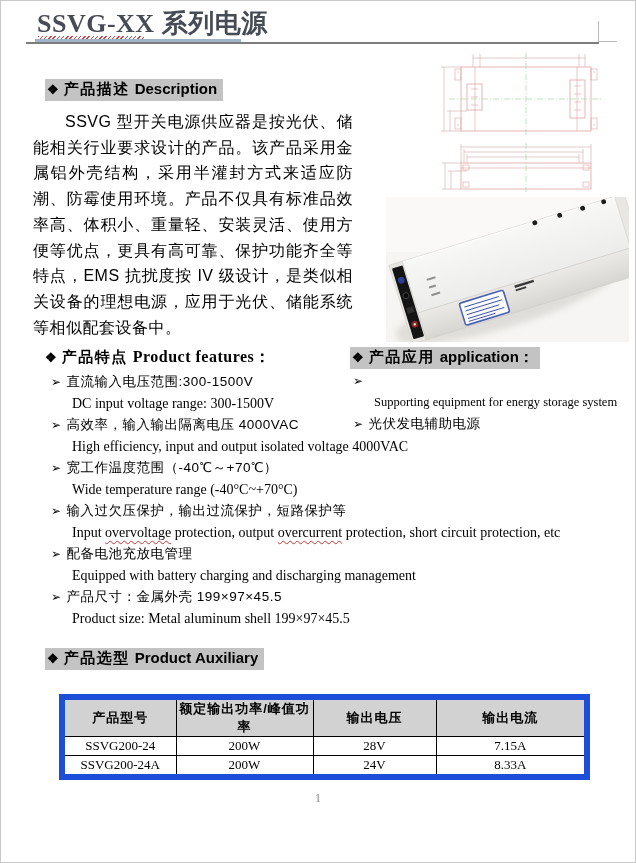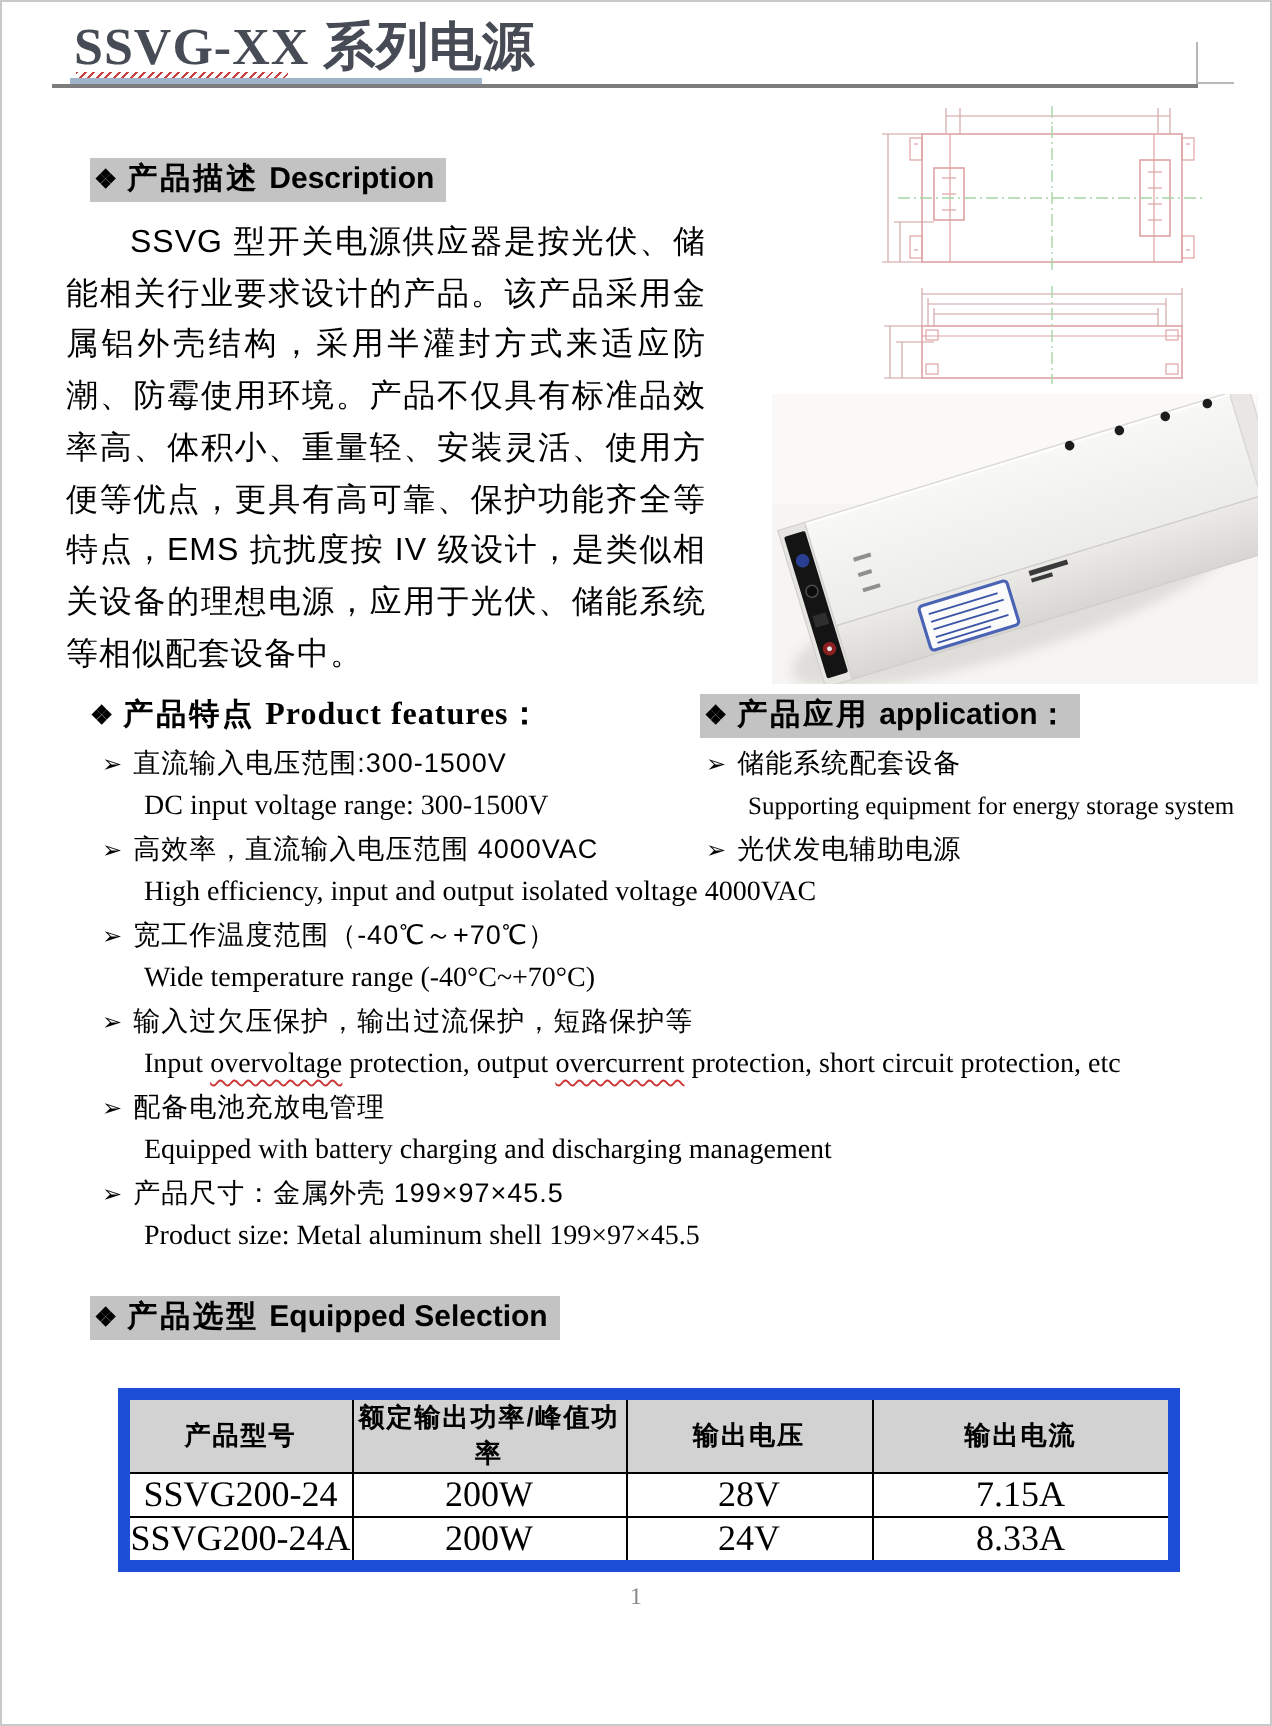--- a/index.html
+++ b/index.html
@@ -49,21 +49,21 @@
   .li-en.narrow { max-width:252px; }
   .sq {
     text-decoration:underline; text-decoration-style:wavy;
     text-decoration-color:#cc3333; text-decoration-thickness:1px; text-underline-offset:3px;
   }
 
   
   .sel-table { position:absolute; left:58px; top:693px; border-collapse:collapse; border:6px solid #1d4ed8; }
   .sel-table th, .sel-table td { border:1px solid #000; text-align:center; padding:0; }
   .sel-table th { background:#d2d2d2; font-size:13px; height:21px; font-weight:bold; letter-spacing:1px; }
-  .sel-table td { font-family:"Liberation Serif", serif; font-size:18px; height:18px; }
+  .sel-table td { font-family:"Liberation Serif", serif; font-size:13px; height:18px; }
 
   .page-num {
     position:absolute; left:0; right:0; top:790px; text-align:center;
     font-family:"Liberation Serif", serif; font-size:12px; color:#8a8a8a;
   }
 
   
   .drawing { position:absolute; left:432px; top:50px; }
   .drawing .pk { stroke:#dfa3a3; stroke-width:0.8; fill:none; }
   .drawing .pk2 { stroke:#dfa3a3; stroke-width:0.6; fill:none; }
@@ -235,21 +235,21 @@
 
   <div class="f-list">
     <div class="li-zh">
       <span class="bullet">➢</span>
       <span>直流输入电压范围:300-1500V</span>
     </div>
     <div class="li-en">DC input voltage range: 300-1500V</div>
 
     <div class="li-zh">
       <span class="bullet">➢</span>
-      <span>高效率，直流输入电压范围 4000VAC</span>
+      <span>高效率，输入输出隔离电压 4000VAC</span>
     </div>
     <div class="li-en">High efficiency, input and output isolated voltage 4000VAC</div>
 
     <div class="li-zh">
       <span class="bullet">➢</span>
       <span>宽工作温度范围（-40℃～+70℃）</span>
     </div>
     <div class="li-en">Wide temperature range (-40°C~+70°C)</div>
 
     <div class="li-zh">
@@ -269,34 +269,33 @@
     <div class="li-zh">
       <span class="bullet">➢</span>
       <span>产品尺寸：金属外壳 199×97×45.5</span>
     </div>
     <div class="li-en">Product size: Metal aluminum shell 199×97×45.5</div>
   </div>
 
   <div class="a-list">
     <div class="li-zh">
       <span class="bullet">➢</span>
-      <span>储能系统配套设备</span>
     </div>
     <div class="li-en">Supporting equipment for energy storage system</div>
 
     <div class="li-zh">
       <span class="bullet">➢</span>
       <span>光伏发电辅助电源</span>
     </div>
   </div>
 
   <div class="sec-head hl" style="left:44px; top:647px;">
     <span class="diamond">❖</span>
     <span class="h-zh">产品选型</span>
-    <span class="h-en-sans">Equipped Selection</span>
+    <span class="h-en-sans">Product Auxiliary</span>
   </div>
 
   <table class="sel-table">
     <colgroup>
       <col style="width:114px">
         <col style="width:137px">
         <col style="width:123px">
         <col style="width:151px">
     </colgroup>
     <thead>

